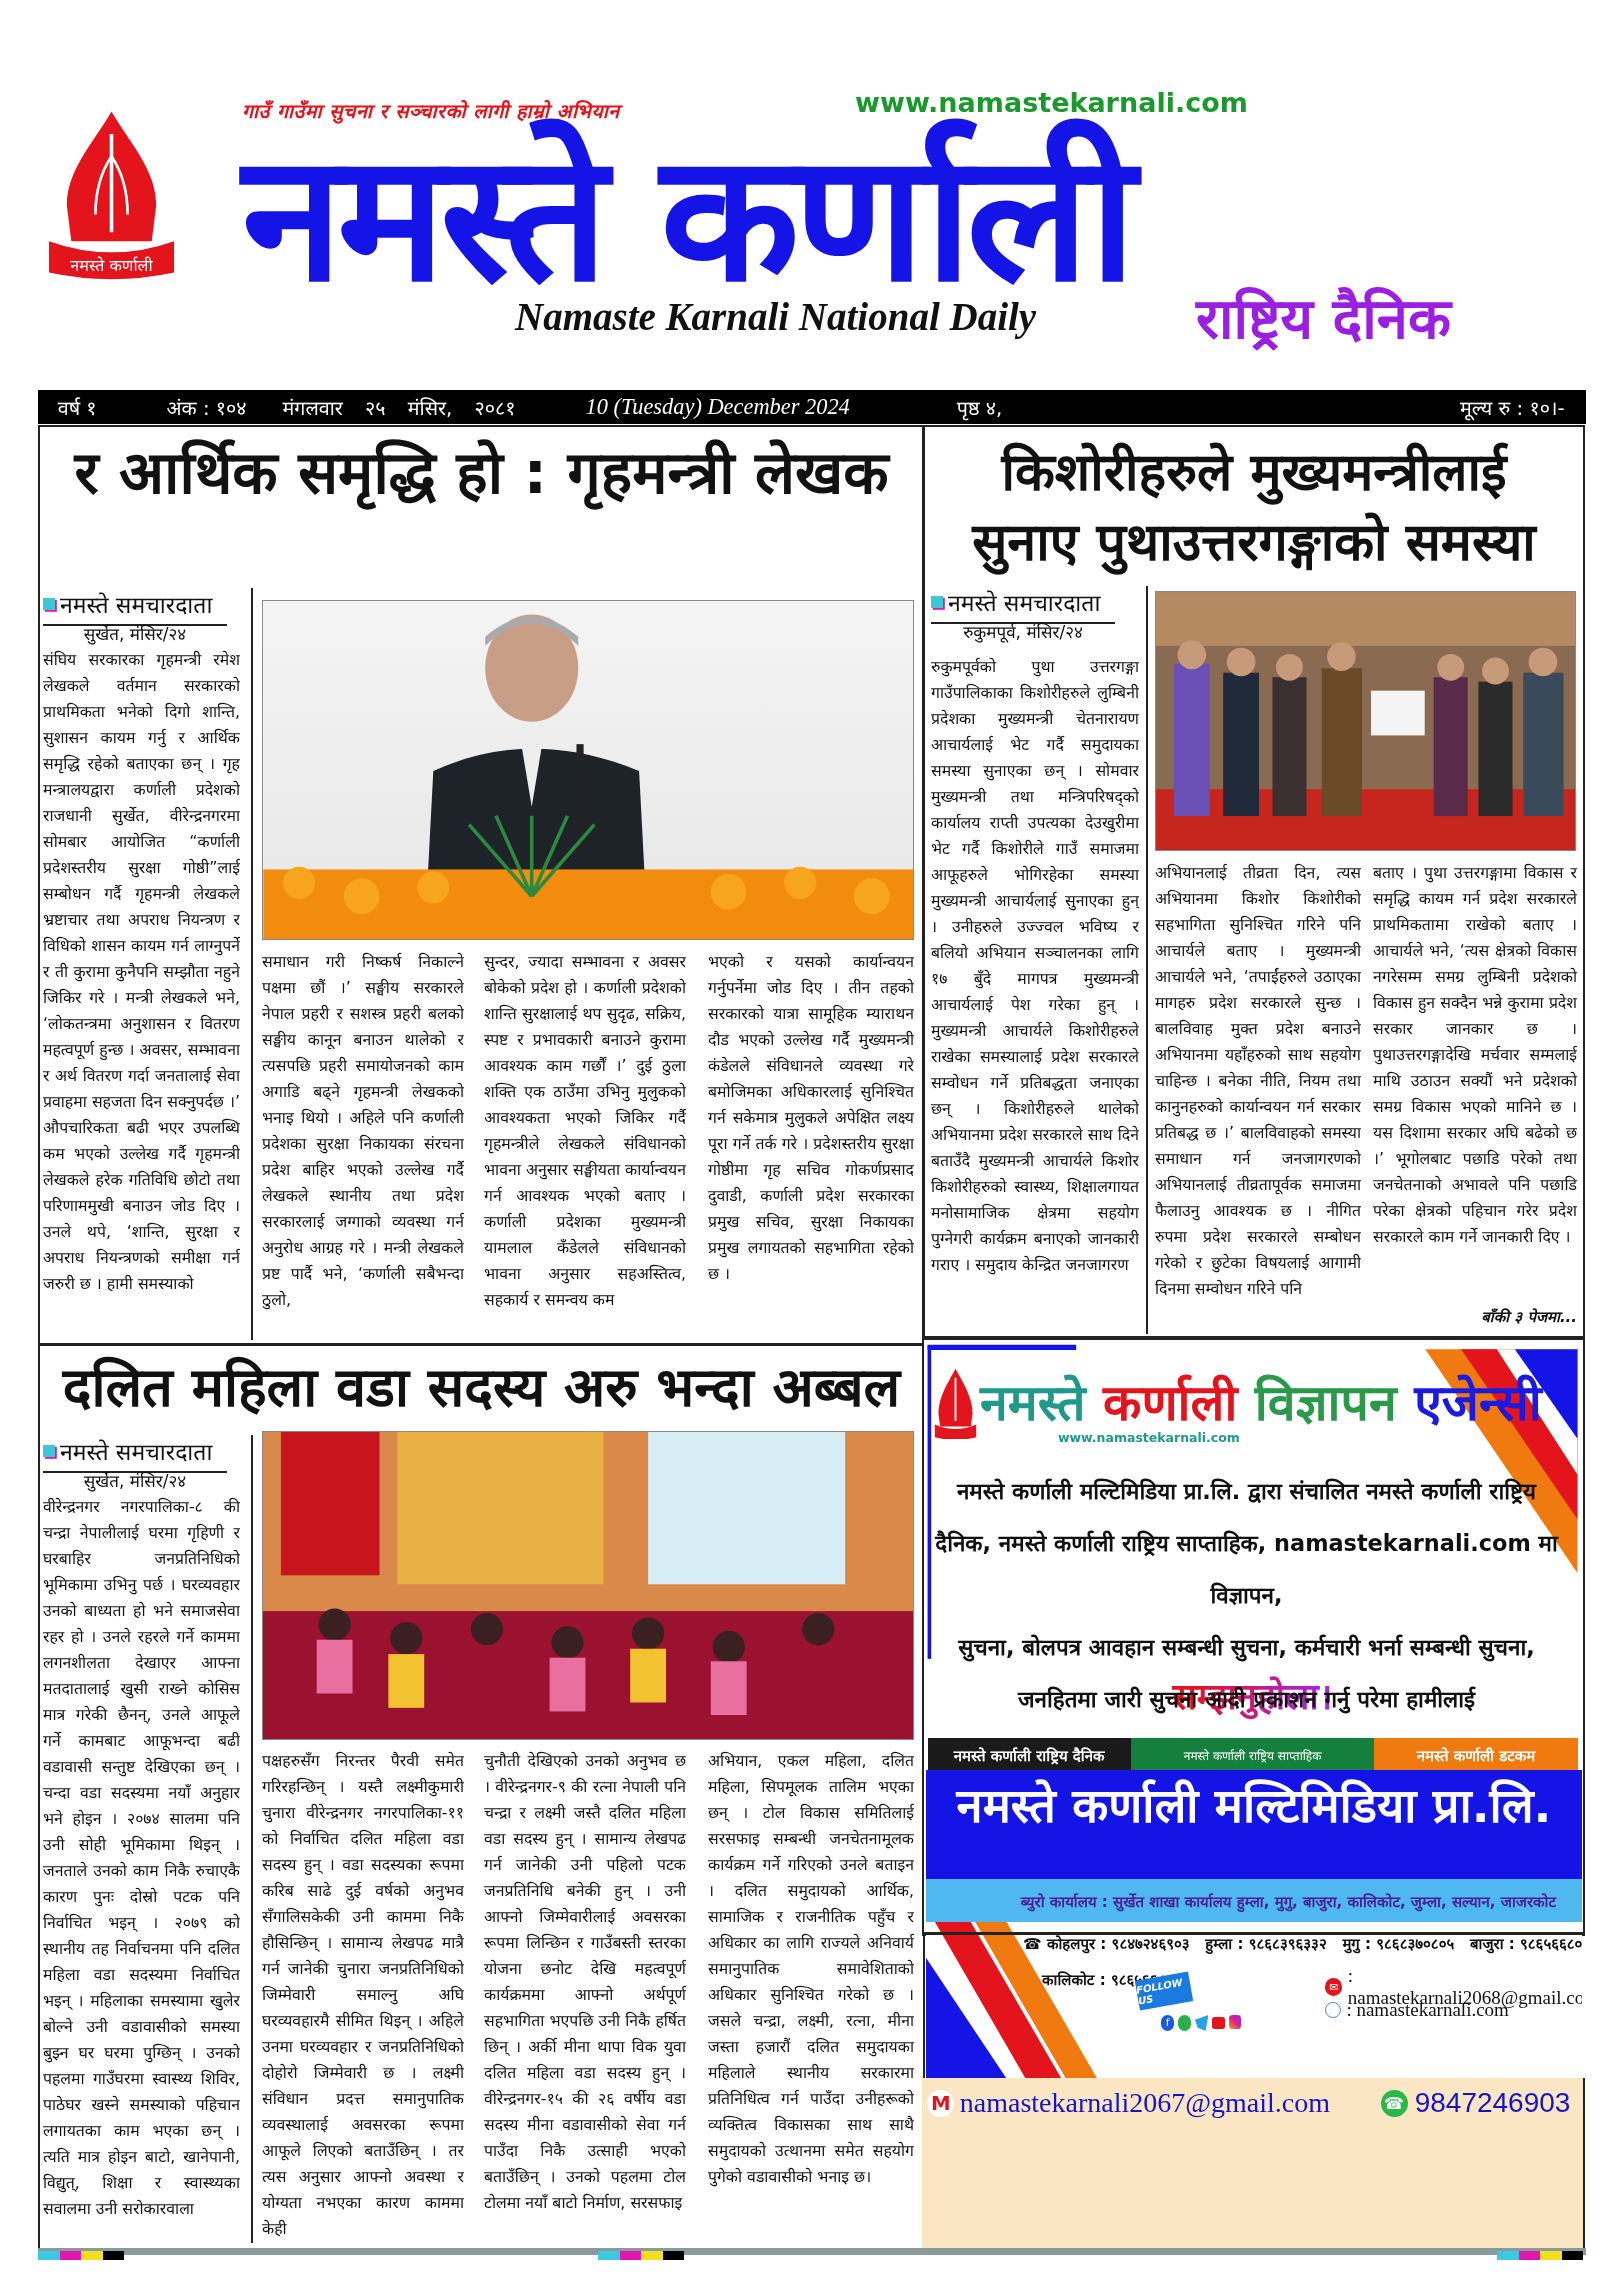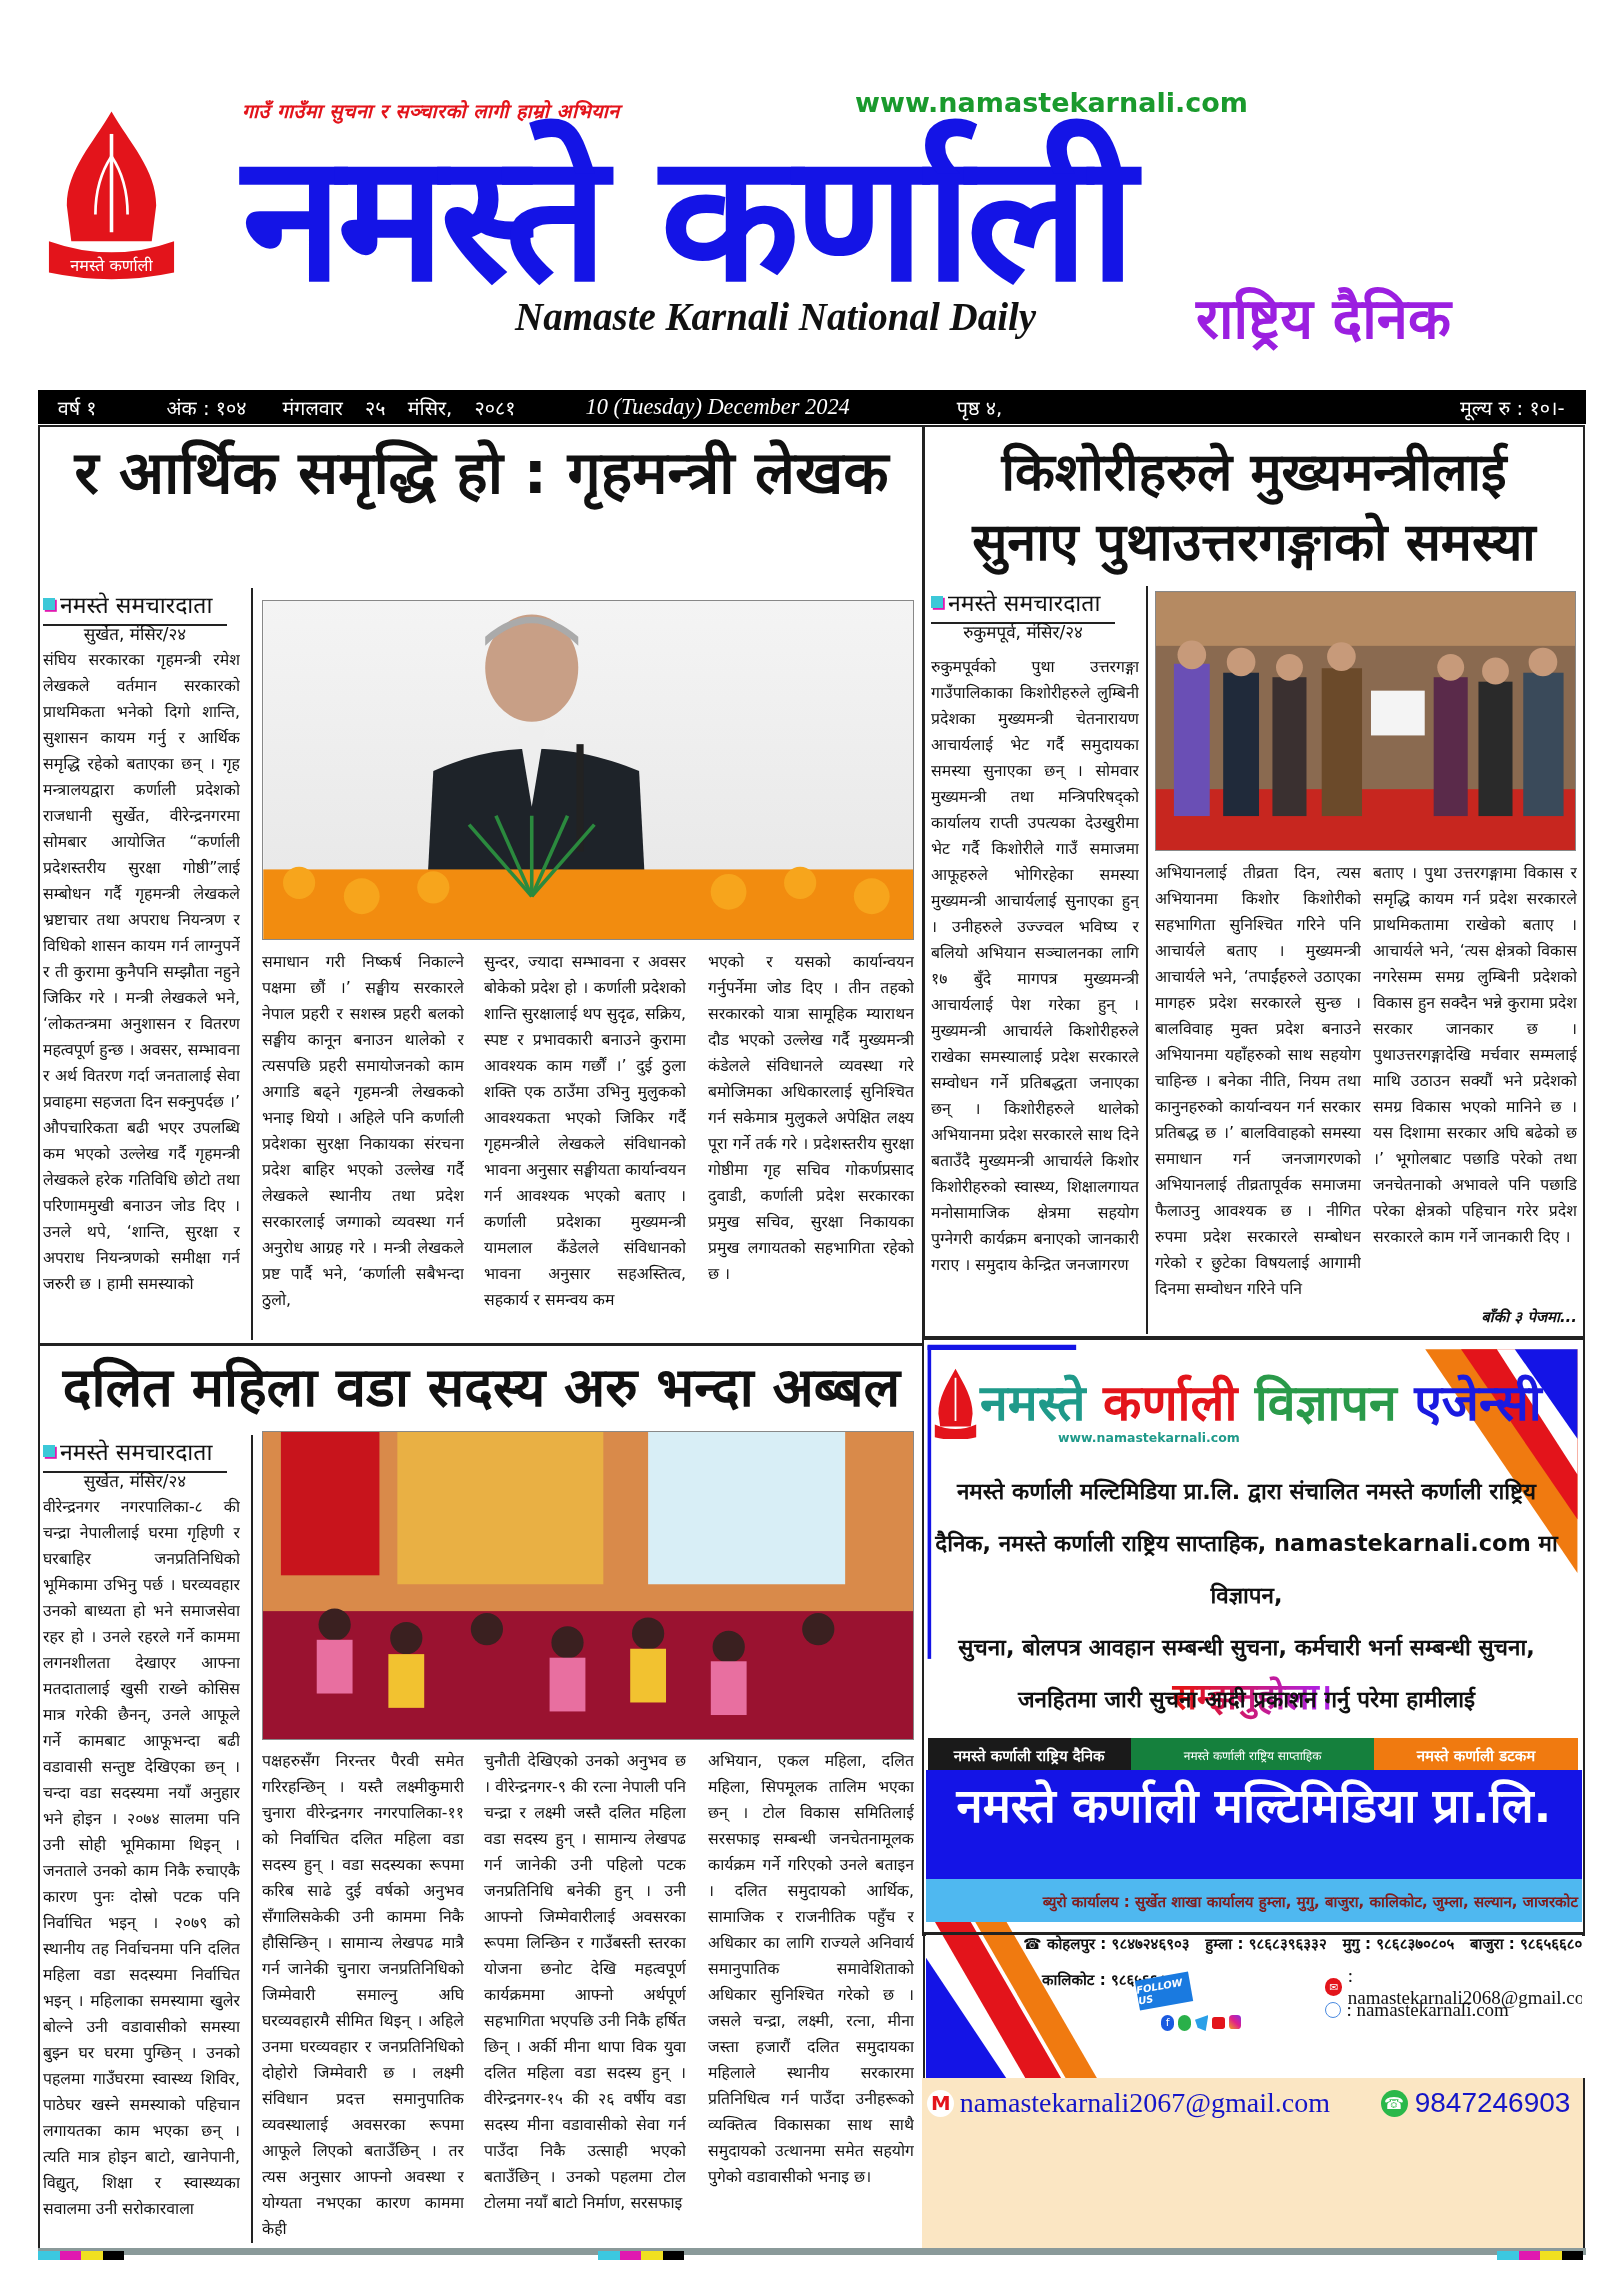--- a/index.html
+++ b/index.html
@@ -219,21 +219,21 @@
     <div style="flex:1;background:#1a1a1a;color:#fff;font-size:15px;font-weight:bold;display:flex;align-items:center;justify-content:center;">नमस्ते कर्णाली राष्ट्रिय दैनिक</div>
     <div style="flex:1.2;background:#15803d;color:#fff;font-size:12px;font-weight:normal;display:flex;align-items:center;justify-content:center;">नमस्ते कर्णाली राष्ट्रिय साप्ताहिक</div>
     <div style="flex:1;background:#f07a10;color:#fff;font-size:15px;font-weight:bold;display:flex;align-items:center;justify-content:center;">नमस्ते कर्णाली डटकम</div>
   </div>
   <div class="abs" style="left:3.6px;top:432px;width:650px;height:157px;background:#fff;"></div>
 </div>
 
 <div class="abs" style="left:926px;top:1770px;width:656px;height:109px;background:#1414e6;">
   <div style="text-align:center;color:#fff;font-size:47px;font-weight:bold;line-height:72px;white-space:nowrap;">नमस्ते कर्णाली मल्टिमिडिया प्रा.लि.</div>
 </div>
-<div class="abs" style="left:926px;top:1879px;width:656px;height:43px;background:#4fb8f0;color:#7f1d1d;font-size:15px;font-weight:bold;display:flex;align-items:center;justify-content:flex-end;padding-right:4px;box-sizing:border-box;">ब्युरो कार्यालय : सुर्खेत शाखा कार्यालय हुम्ला, मुगु, बाजुरा, कालिकोट, जुम्ला, सल्यान, जाजरकोट</div>
+<div class="abs" style="left:926px;top:1879px;width:656px;height:43px;background:#4fb8f0;color:#4c1d95;font-size:15px;font-weight:bold;display:flex;align-items:center;justify-content:flex-end;padding-right:26px;box-sizing:border-box;">ब्युरो कार्यालय : सुर्खेत शाखा कार्यालय हुम्ला, मुगु, बाजुरा, कालिकोट, जुम्ला, सल्यान, जाजरकोट</div>
 <div class="abs" style="left:926px;top:1922px;width:656px;height:10.7px;background:#fff;"></div>
 <div class="abs" style="left:926px;top:1922px;width:656px;height:170px;overflow:hidden;background:#fff;border-bottom:3.6px solid #1414e6;box-sizing:border-box;">
   <svg class="abs" style="left:0;top:0" width="179" height="170" viewBox="0 0 200 190">
     <polygon points="0,20 0,190 110,190" fill="#1414e6"></polygon>
     <polygon points="0,0 40,0 150,190 100,190 0,40" fill="#fff"></polygon>
     <polygon points="10,0 50,0 160,190 120,190" fill="#e3141b"></polygon>
     <polygon points="55,0 90,0 200,190 165,190" fill="#f07a10"></polygon>
   </svg>
   <div class="abs" style="left:97px;top:10.7px;font-size:15px;font-weight:bold;white-space:nowrap;">
     <span>☎</span>

